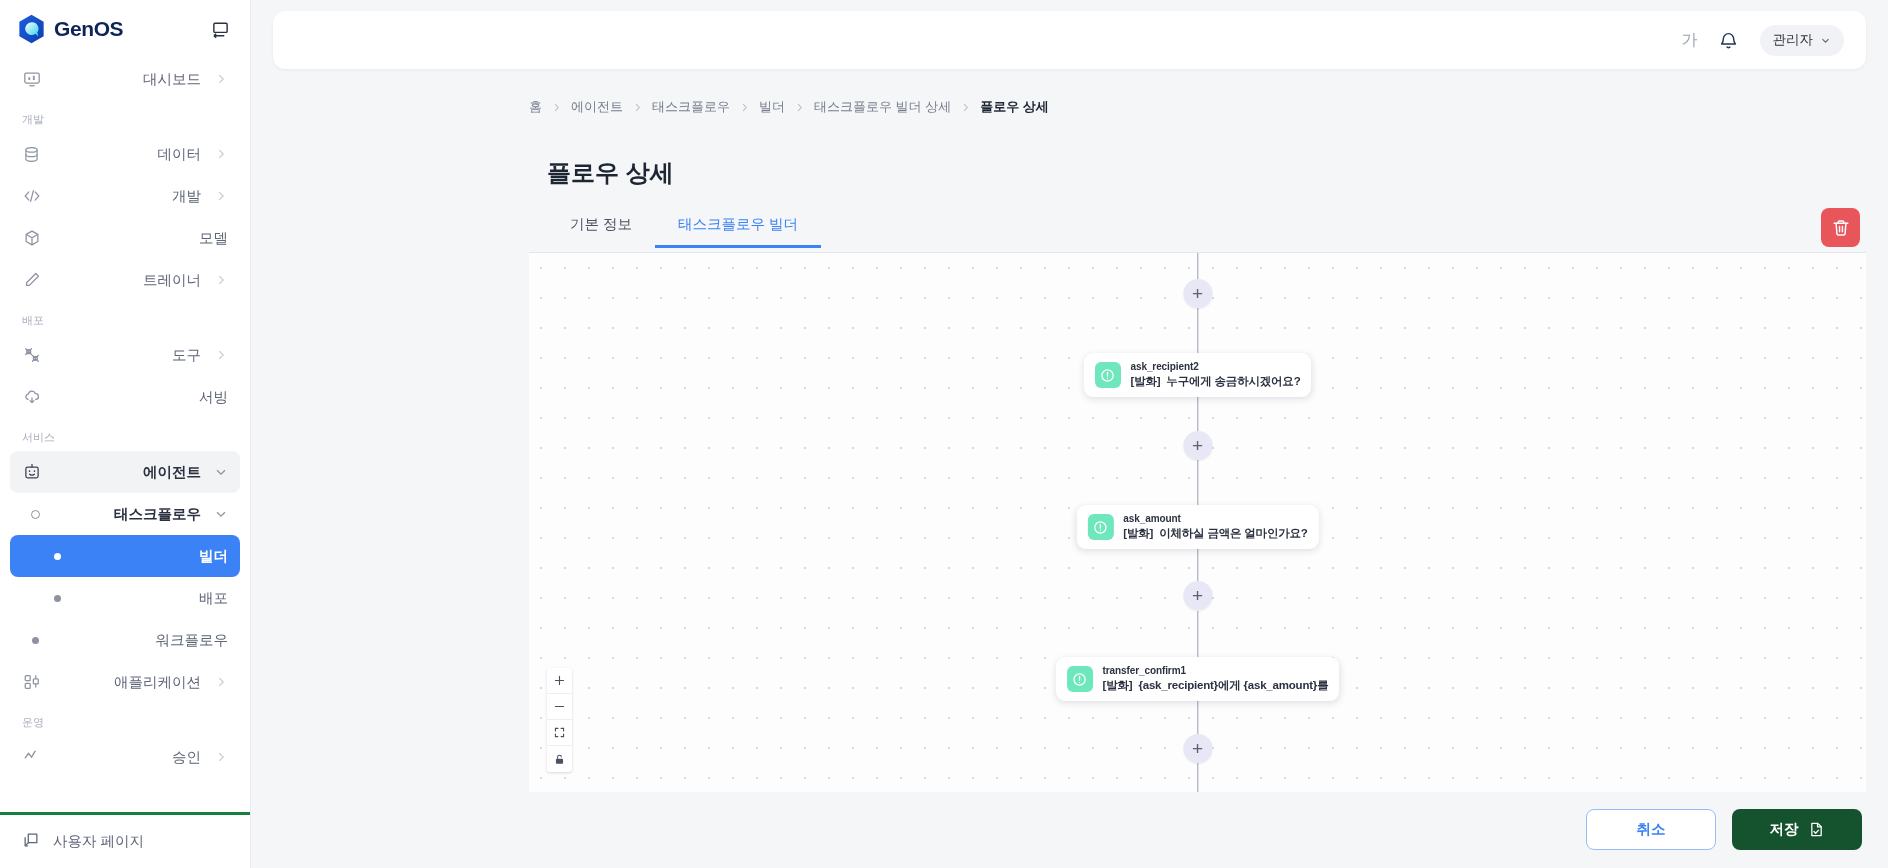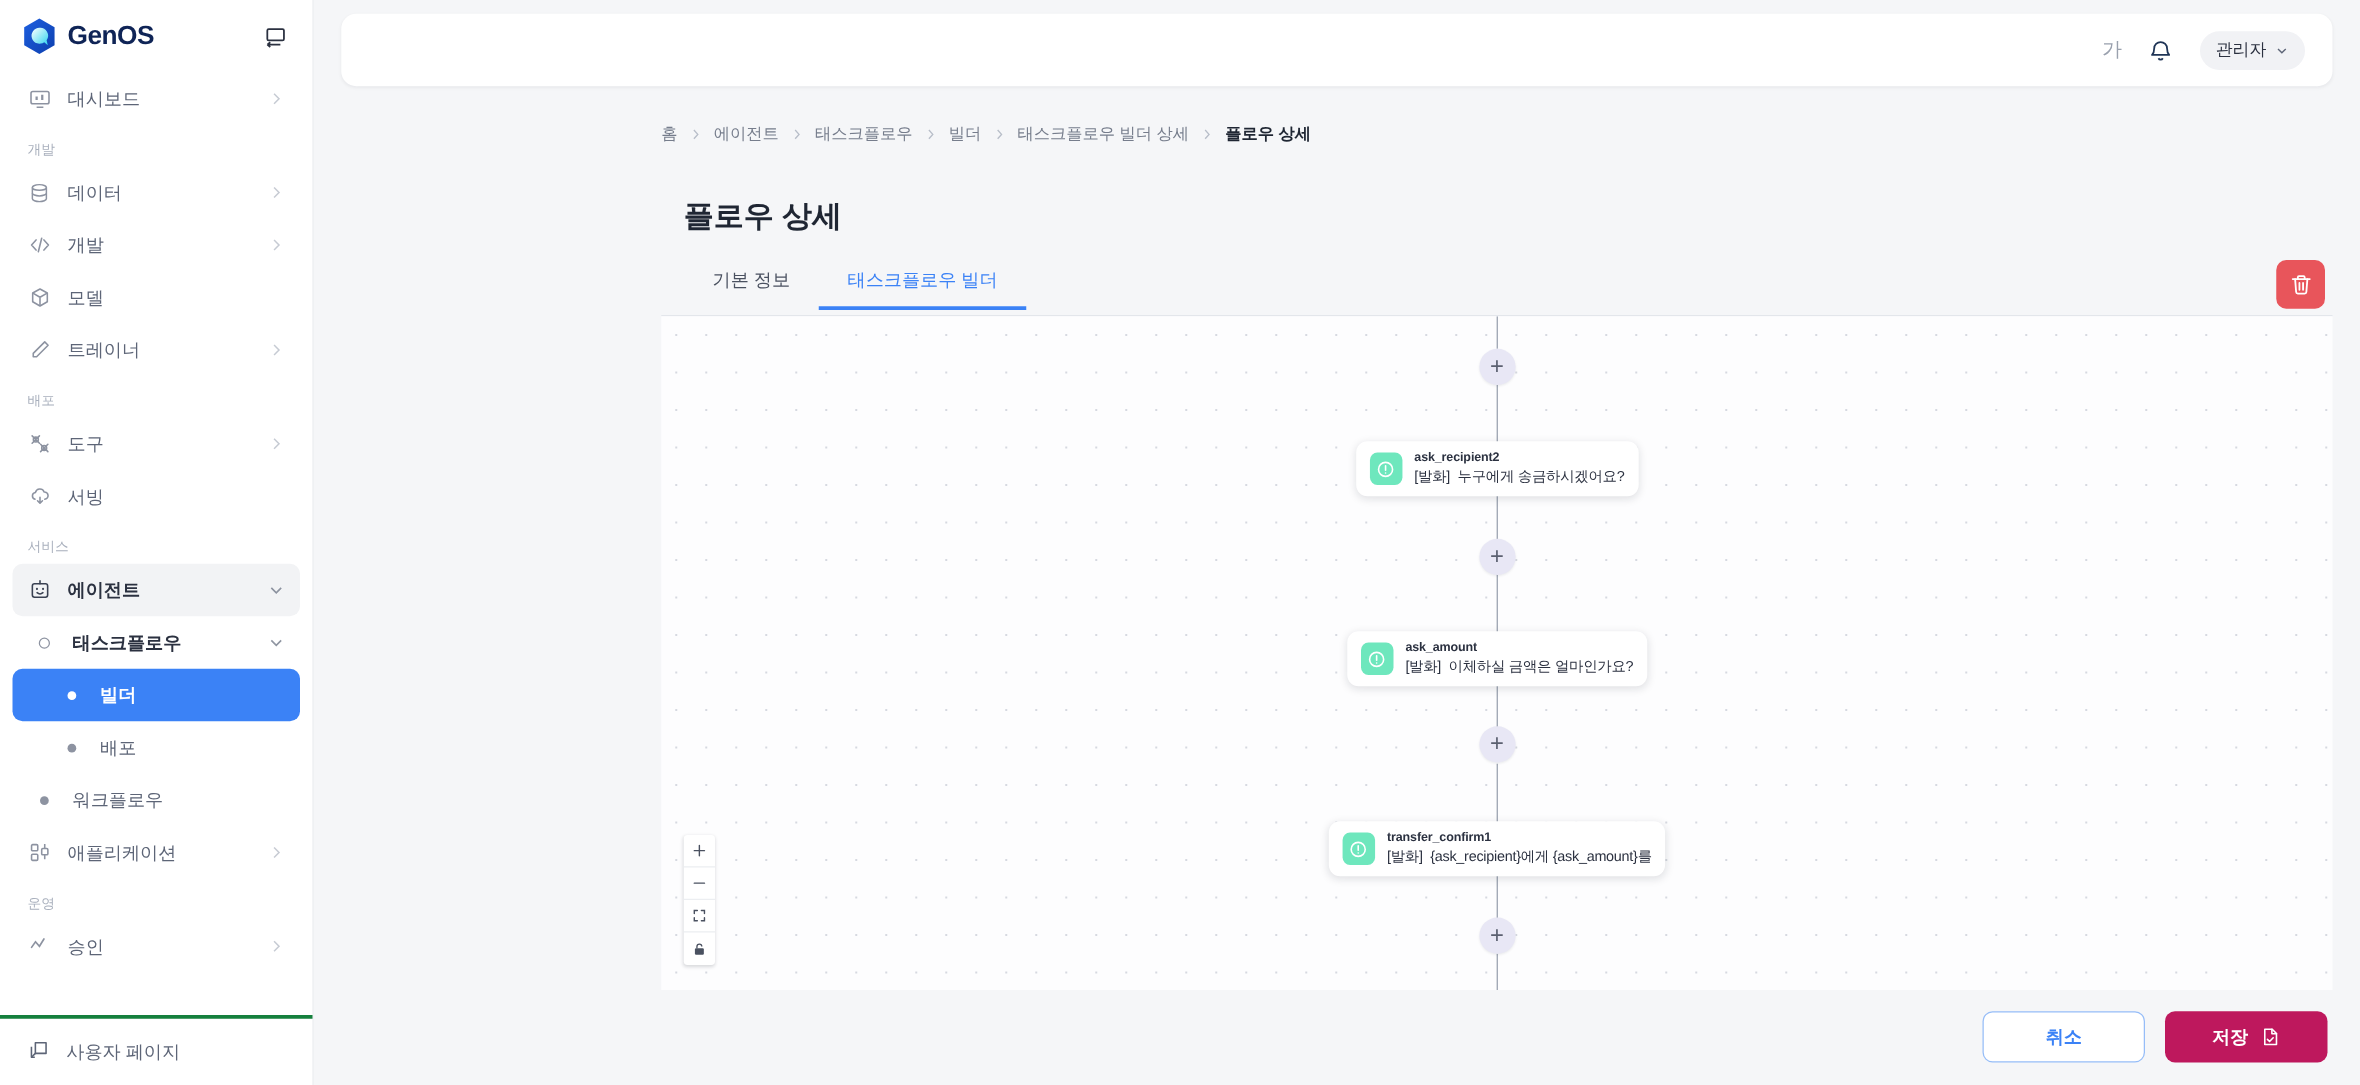--- a/index.html
+++ b/index.html
@@ -30,21 +30,21 @@
   .nav { flex: 1; overflow: hidden; padding: 0 10px; }
   .nav-group-label {
     font-size: 11px; color: #a9b0bd; padding: 12px 12px 6px 12px; font-weight: 400;
   }
   .nav-item {
     display: flex; align-items: center; height: 42px;
     border-radius: 8px; padding: 0 12px; cursor: pointer;
     color: #5d6577; font-size: 14.5px; gap: 13px; position: relative;
   }
   .nav-item .ico { width: 19px; height: 19px; flex: 0 0 19px; display:flex; align-items:center; justify-content:center; }
-  .nav-item .lbl { flex: 1; white-space: nowrap; }
+  .nav-item .lbl { flex: 1; white-space: nowrap; text-align: right; }
   .nav-item .chev { width: 14px; height: 14px; opacity: .75; }
   .nav-item.expanded { background: #f2f3f5; color: #2b3140; font-weight: 700; }
   .nav-item.sub1 { padding-left: 16px; font-weight: 700; color: #2b3140; }
   .nav-item.sub2 { padding-left: 38px; }
   .nav-item.active {
     background: #3b82f6; color: #ffffff; font-weight: 700;
   }
   .dot-ring { width: 9px; height: 9px; border: 1.5px solid #8d93a1; border-radius: 50%; display:block; }
   .dot-solid { width: 7px; height: 7px; border-radius: 50%; background: #8d93a1; display:block; }
   .nav-item.active .dot-solid { background: #ffffff; }
@@ -132,21 +132,21 @@
     box-shadow: 0 2px 7px rgba(16,24,40,.13);
     display: flex; align-items: center; gap: 10px;
     padding: 8px 11px; cursor: pointer; white-space: nowrap;
   }
   .node-icon {
     width: 26px; height: 26px; border-radius: 6px; flex: 0 0 26px;
     background: #6ee7bd; display: flex; align-items: center; justify-content: center;
   }
   .node-body { display: flex; flex-direction: column; gap: 2px; min-width: 0; }
   .node-name { font-size: 10px; font-weight: 700; color: #2b3140; letter-spacing: -0.1px; }
-  .node-sub { font-size: 11.5px; font-weight: 400; color: #2b3140; letter-spacing: -0.2px; }
+  .node-sub { font-size: 11.5px; font-weight: 700; color: #2b3140; letter-spacing: -0.2px; }
 
   .ctrl-stack {
     position: absolute; left: 18px; bottom: 20px;
     width: 25px; background: #ffffff; border-radius: 3px;
     box-shadow: 0 1px 3px rgba(16,24,40,.16); overflow: hidden;
   }
   .ctrl-btn {
     height: 26px; display: flex; align-items: center; justify-content: center;
     border-bottom: 1px solid #eceef1; cursor: pointer; color: #4a5160;
   }
@@ -156,21 +156,21 @@
   .footer {
     position: absolute; right: 26px; bottom: 18px;
     display: flex; align-items: center; gap: 16px;
   }
   .btn {
     height: 41px; border-radius: 8px; font-size: 14.5px; font-weight: 700;
     display: flex; align-items: center; justify-content: center; gap: 9px;
     cursor: pointer; padding: 0 24px;
   }
   .btn-cancel { background: #ffffff; color: #3b82f6; border: 1px solid #96bdf8; width: 130px; }
-  .btn-save { background: #be185d; color: #ffffff; border: none; width: 130px; }
+  .btn-save { background: #14532d; color: #ffffff; border: none; width: 130px; }
 </style>
 </head>
 <body>
 
 <div class="app">
 
   <aside class="sidebar">
     <div class="sb-top">
       <div class="brand">
         <svg class="brand-mark" viewBox="0 0 28 31">

